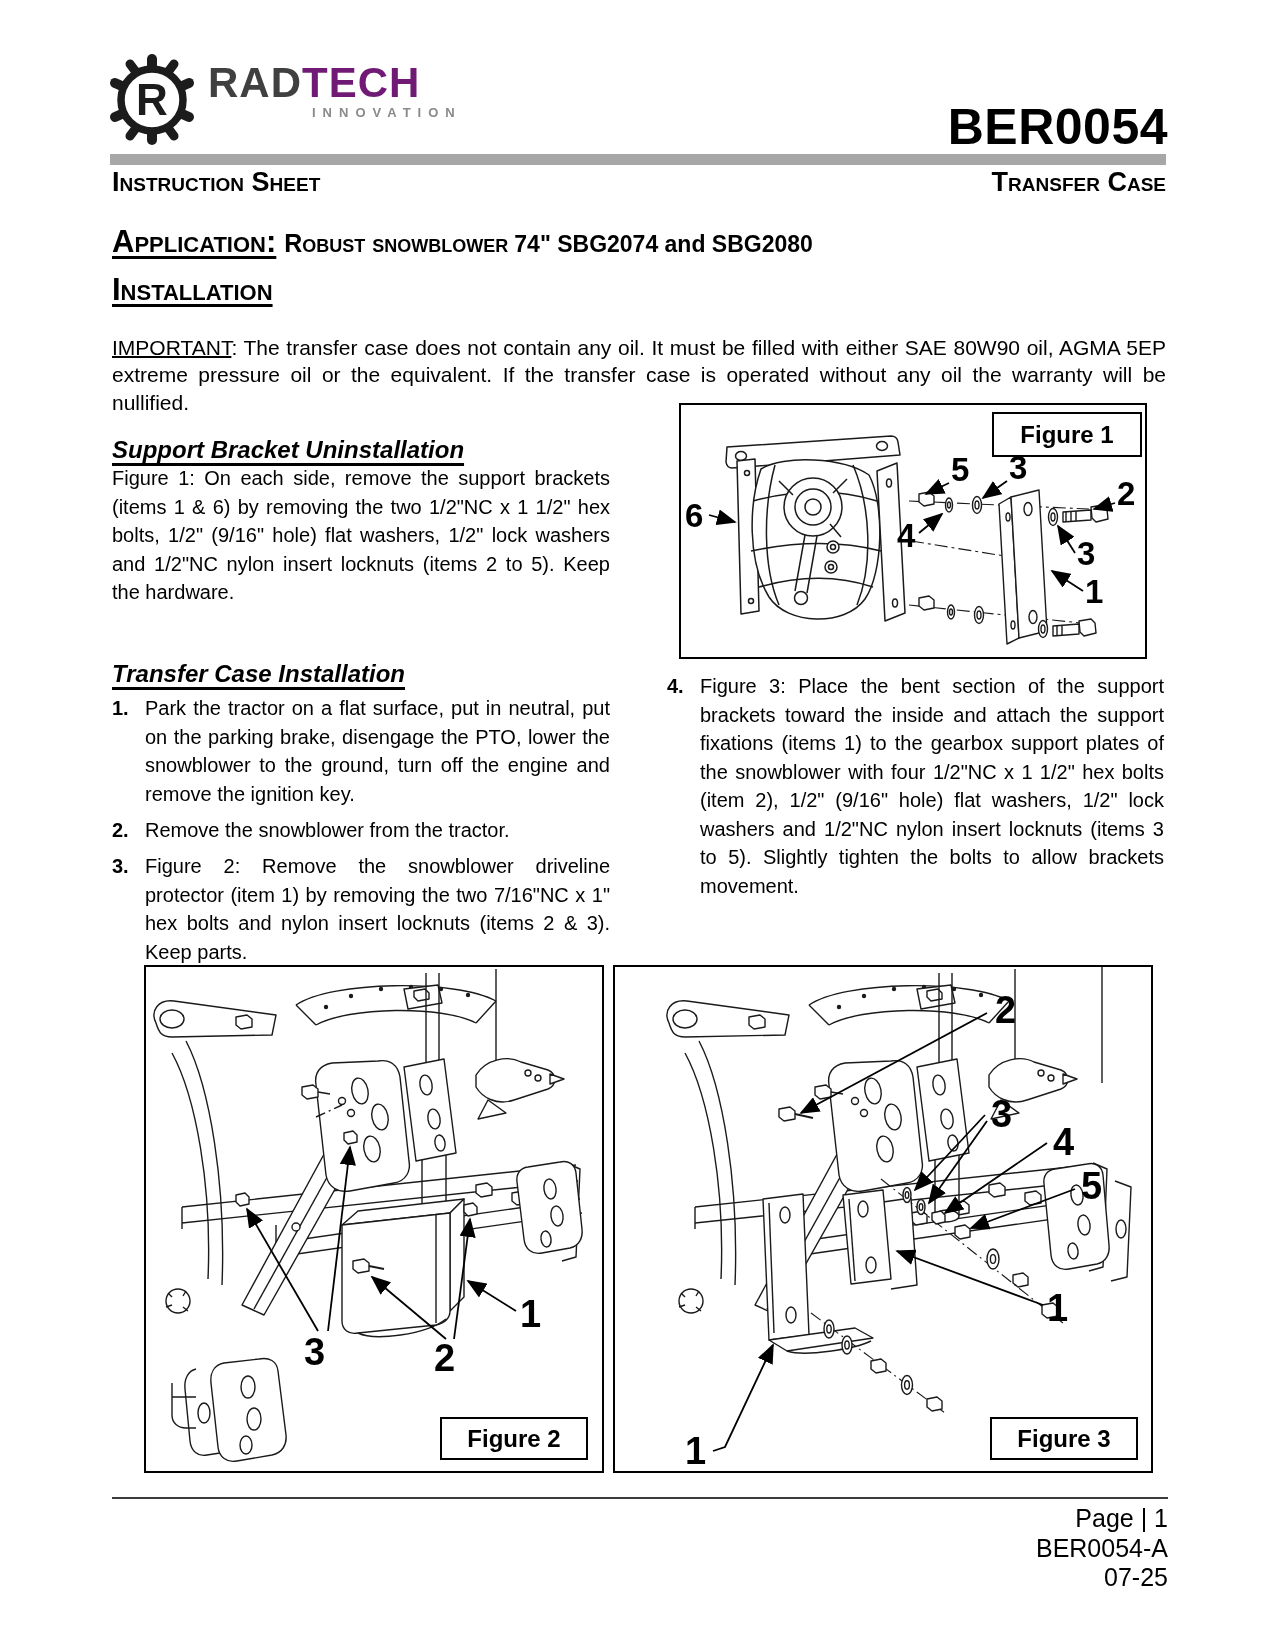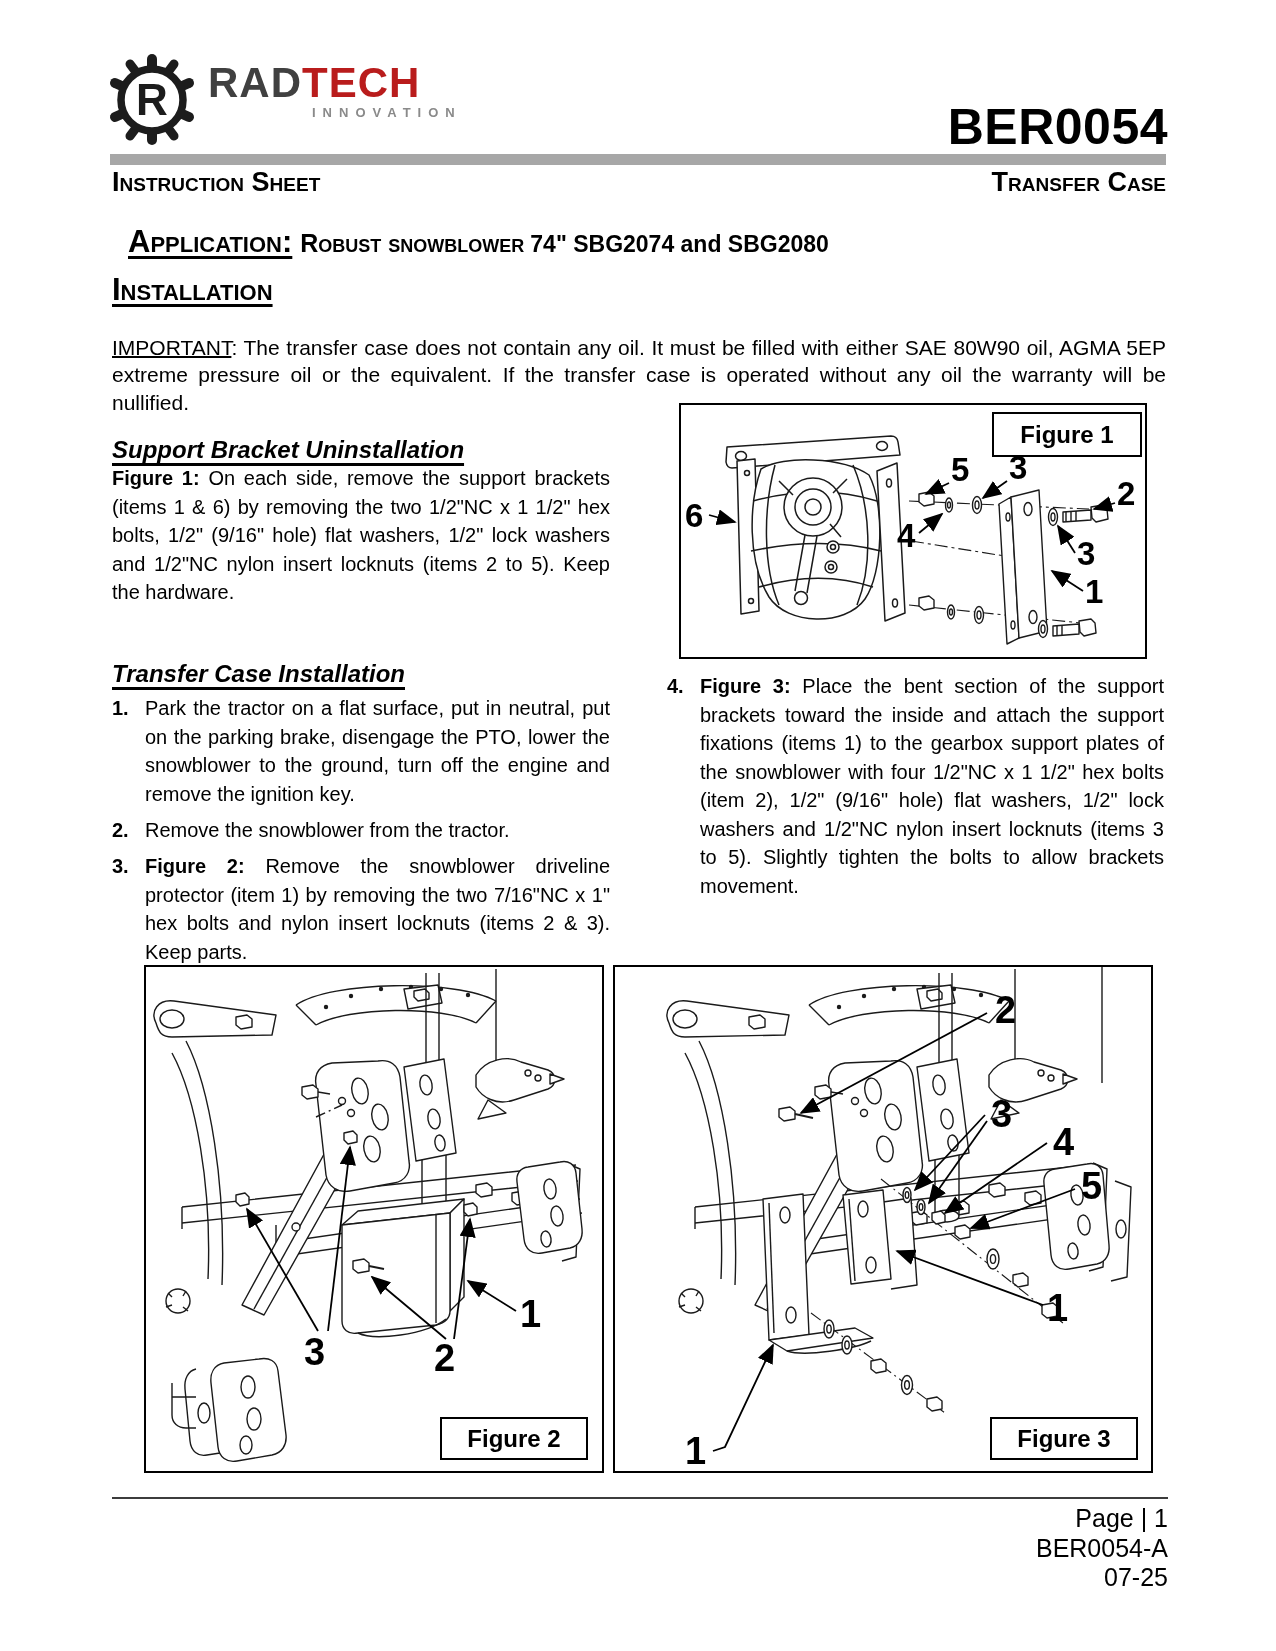--- a/index.html
+++ b/index.html
@@ -7,41 +7,41 @@
     position:relative;width:1276px;height:1651px;background:#fff;
     font-family:"Liberation Sans",sans-serif;color:#000;overflow:hidden;
     margin:0 auto;
   }
   .abs{position:absolute;}
   
   .logo{left:106px;top:52px;display:flex;align-items:flex-start;}
   .logo-text{margin-left:10px;margin-top:10px;line-height:1;}
   .brand{font-size:42px;font-weight:800;letter-spacing:1px;}
   .brand .rad{color:#404040;}
-  .brand .tech{color:#b91c1c;}
+  .brand .tech{color:#701a75;}
   .tagline{font-size:13px;font-weight:600;letter-spacing:7px;color:#8a8a8a;margin-left:104px;margin-top:2px;}
   .doc-code{right:108px;top:98px;font-size:50px;font-weight:bold;letter-spacing:0.5px;}
   .gray-bar{left:110px;top:154px;width:1056px;height:11px;}
   .sheet-label{left:112px;top:167px;font-size:27px;font-weight:bold;font-variant:small-caps;}
   .product-label{right:110px;top:167px;font-size:27px;font-weight:bold;font-variant:small-caps;}
   
   .h-app{left:112px;top:224px;font-weight:bold;}
-  .h-app .lbl{font-size:31px;font-variant:small-caps;text-decoration:underline;text-underline-offset:4px;text-decoration-thickness:2.5px;margin-left:16px;}
+  .h-app .lbl{font-size:31px;font-variant:small-caps;text-decoration:underline;text-underline-offset:4px;text-decoration-thickness:2.5px;}
   .h-app .caps{font-size:25px;font-variant:small-caps;margin-left:8px;}
   .h-app .rest{font-size:23px;margin-left:6px;}
   .h-inst{left:112px;top:272px;font-size:31px;font-weight:bold;font-variant:small-caps;text-decoration:underline;text-underline-offset:4px;text-decoration-thickness:2.5px;}
   .important{left:112px;top:318px;width:1054px;font-size:21px;font-weight:normal;line-height:27.3px;text-align:justify;margin-top:16px;}
   .important .u{text-decoration:underline;text-decoration-thickness:2px;}
   .subhead{font-size:24px;font-weight:bold;font-style:italic;text-decoration:underline;text-decoration-thickness:2.5px;text-underline-offset:5px;}
   .sh1{left:112px;top:436px;}
   .sh2{left:112px;top:660px;}
   
   .body-par{font-size:20px;line-height:28.5px;text-align:justify;}
   .p-fig1{left:112px;top:464px;width:498px;}
-  .lead{font-weight:bold;}
+  .lead{font-weight:normal;}
   .step{width:498px;}
   .step .num{position:absolute;left:0;top:0;font-weight:bold;}
   .step .txt{display:block;margin-left:33px;text-align:justify;}
   .st1{left:112px;top:694px;}
   .st2{left:112px;top:816px;}
   .st3{left:112px;top:852px;line-height:27.5px;}
   .st4{left:667px;top:672px;width:497px;}
   .step{position:absolute;font-size:20px;line-height:28.5px;}
   
   .figbox{border:2px solid #000;background:#fff;}

